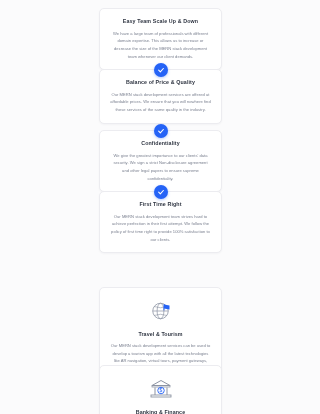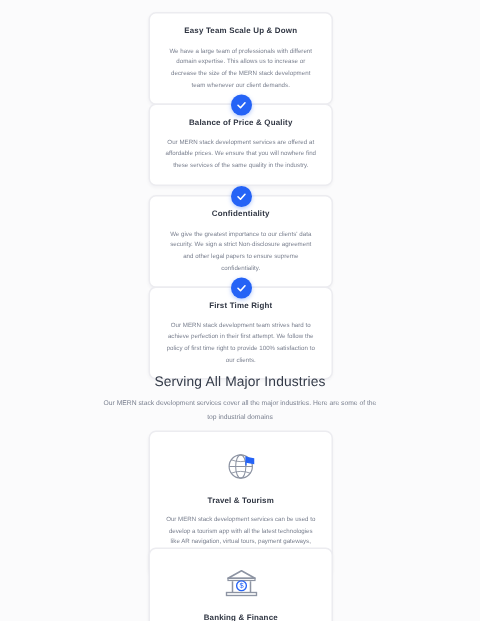--- a/index.html
+++ b/index.html
@@ -155,24 +155,20 @@
   <div class="feature-card" style="top:191px;">
     <div class="check-badge">
       <svg width="8" height="8" viewBox="0 0 24 24" aria-hidden="true">
         <path d="M5 12.5 L10 17.5 L19 7.5" fill="none" stroke="#ffffff" stroke-width="3.2" stroke-linecap="round" stroke-linejoin="round"></path>
       </svg>
     </div>
     <div class="feature-title">First Time Right</div>
     <div class="feature-body">Our MERN stack development team strives hard to achieve perfection in their first attempt. We follow the policy of first time right to provide 100% satisfaction to our clients.</div>
   </div>
 
-  <div class="section-head" style="top:249px;">
-    <div class="section-title">Serving All Major Industries</div>
-    <div class="section-sub">Our MERN stack development services cover all the major industries. Here are some of the top industrial domains</div>
-  </div>
 
   <div class="industry-card" style="top:287px;">
     <div class="industry-icon">
       <svg width="24" height="24" viewBox="0 0 48 48" aria-hidden="true">
         <circle cx="23" cy="24" r="15.5" fill="none" stroke="#8d94a3" stroke-width="1.6"></circle>
         <ellipse cx="23" cy="24" rx="6.8" ry="15.5" fill="none" stroke="#8d94a3" stroke-width="1.4"></ellipse>
         <line x1="7.5" y1="24" x2="38.5" y2="24" stroke="#8d94a3" stroke-width="1.4"></line>
         <path d="M10 15 Q23 20 36 15" fill="none" stroke="#8d94a3" stroke-width="1.2"></path>
         <path d="M10 33 Q23 28 36 33" fill="none" stroke="#8d94a3" stroke-width="1.2"></path>
         <path d="M30 11 L41 13 L41 21 L30 19 Z" fill="#2563f6"></path>

